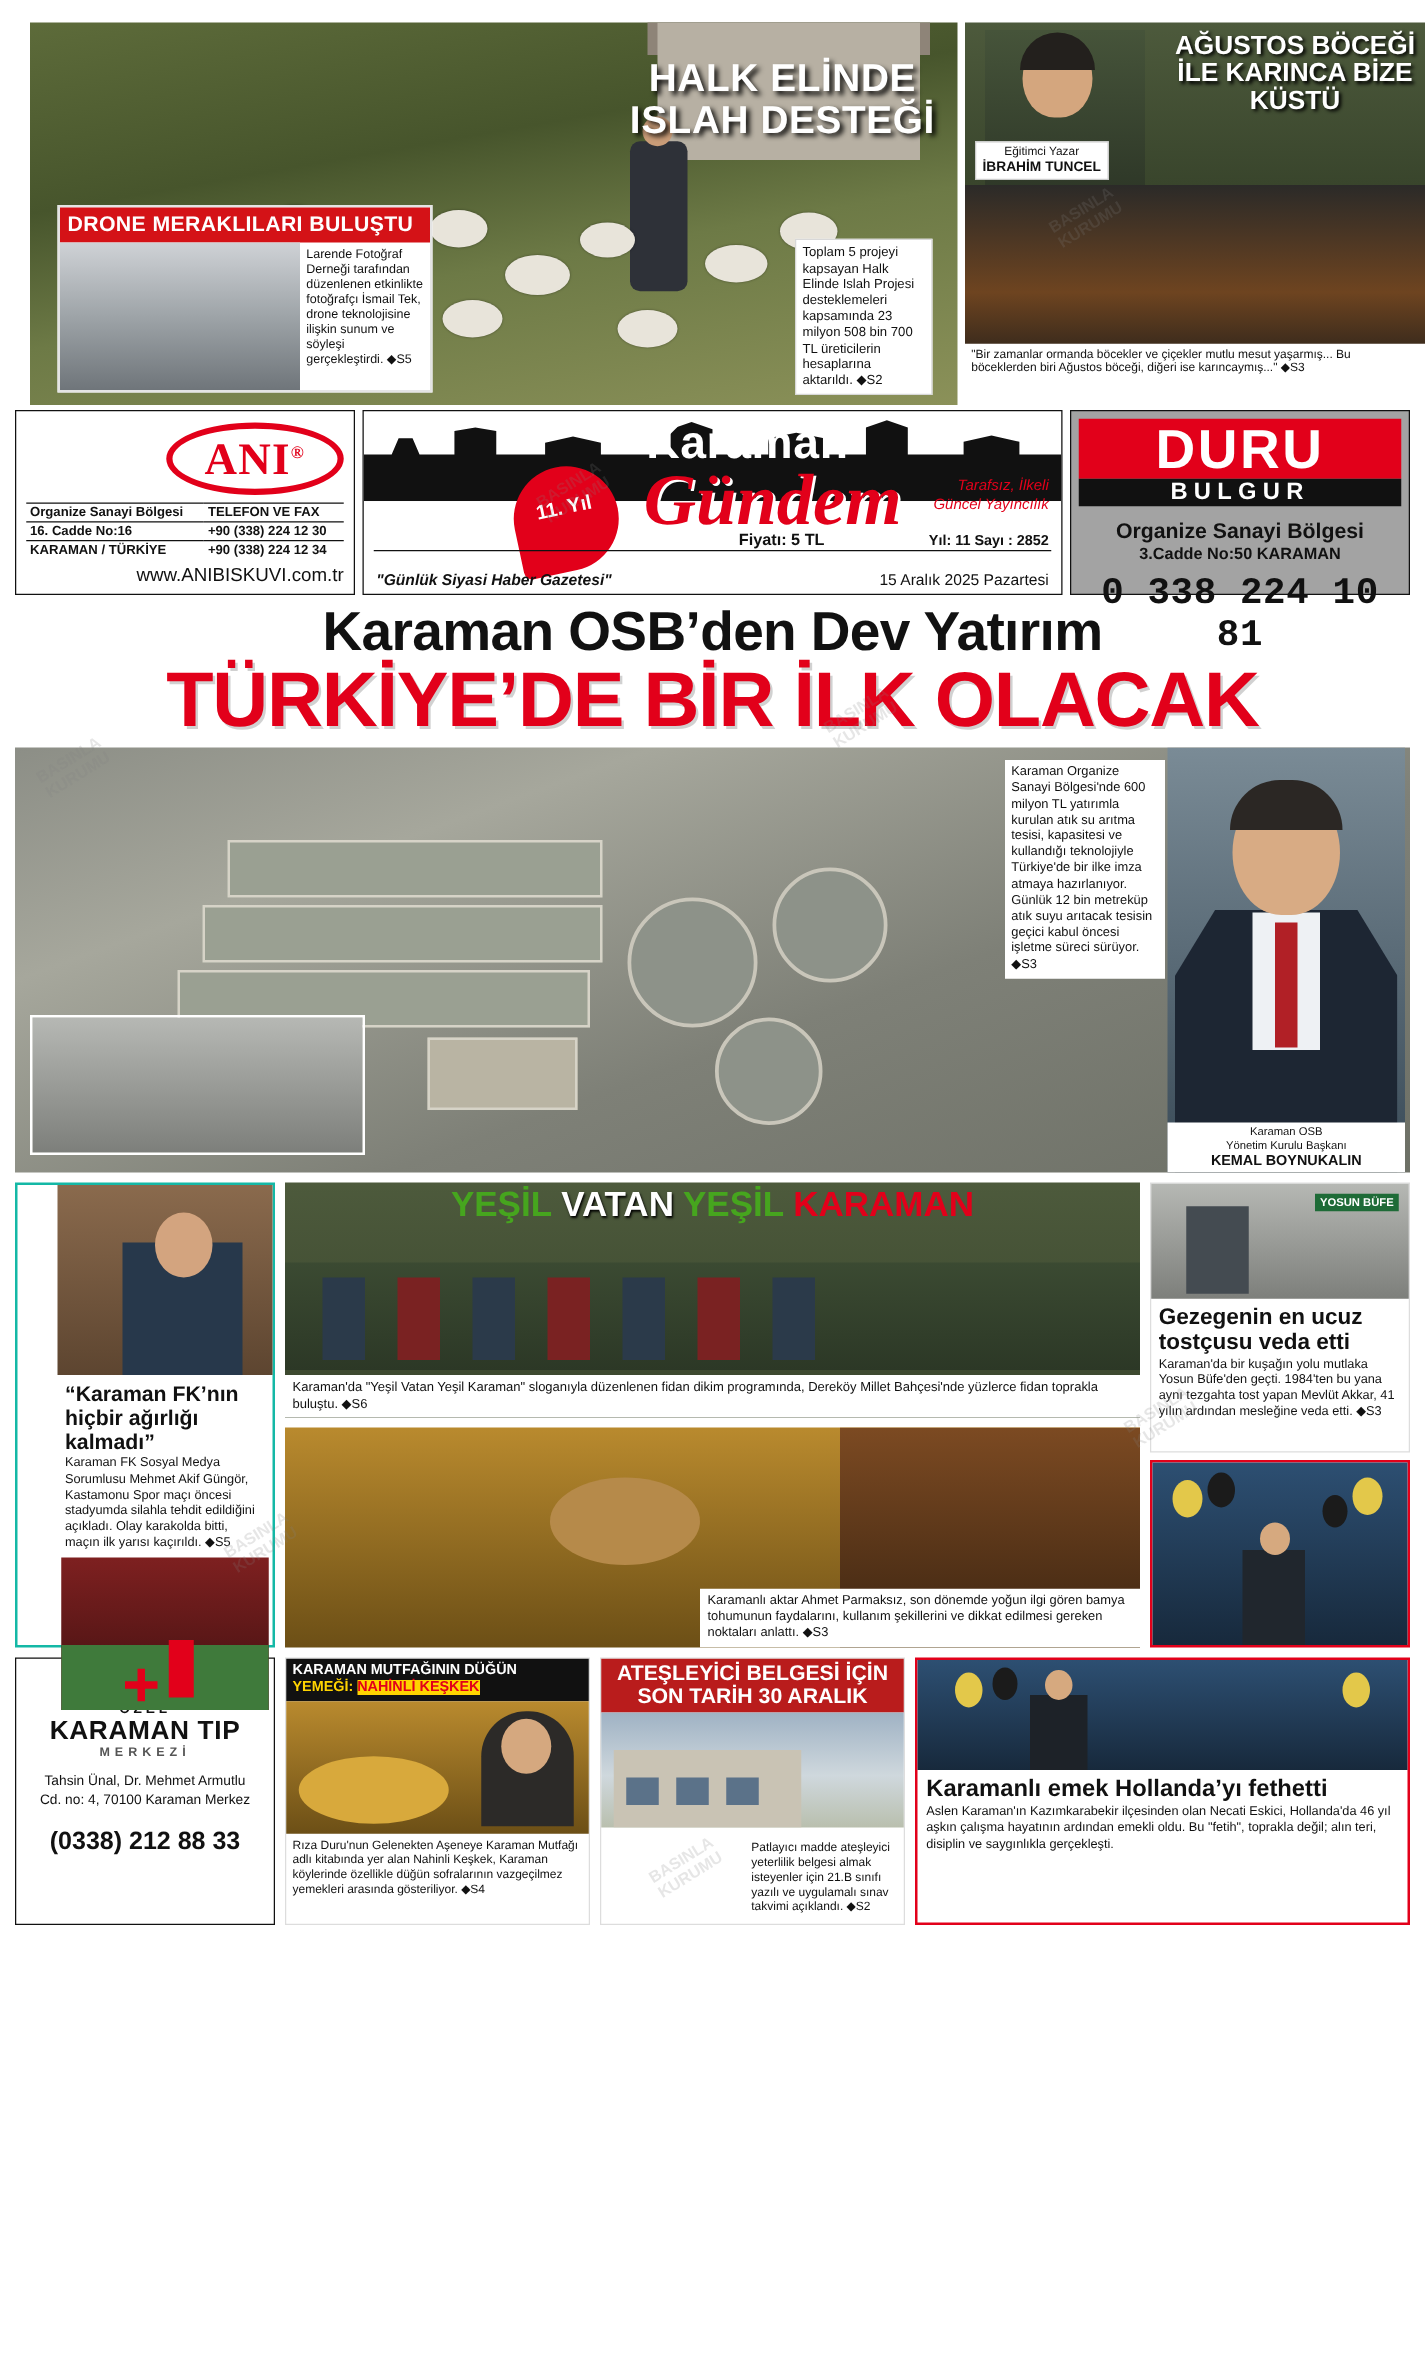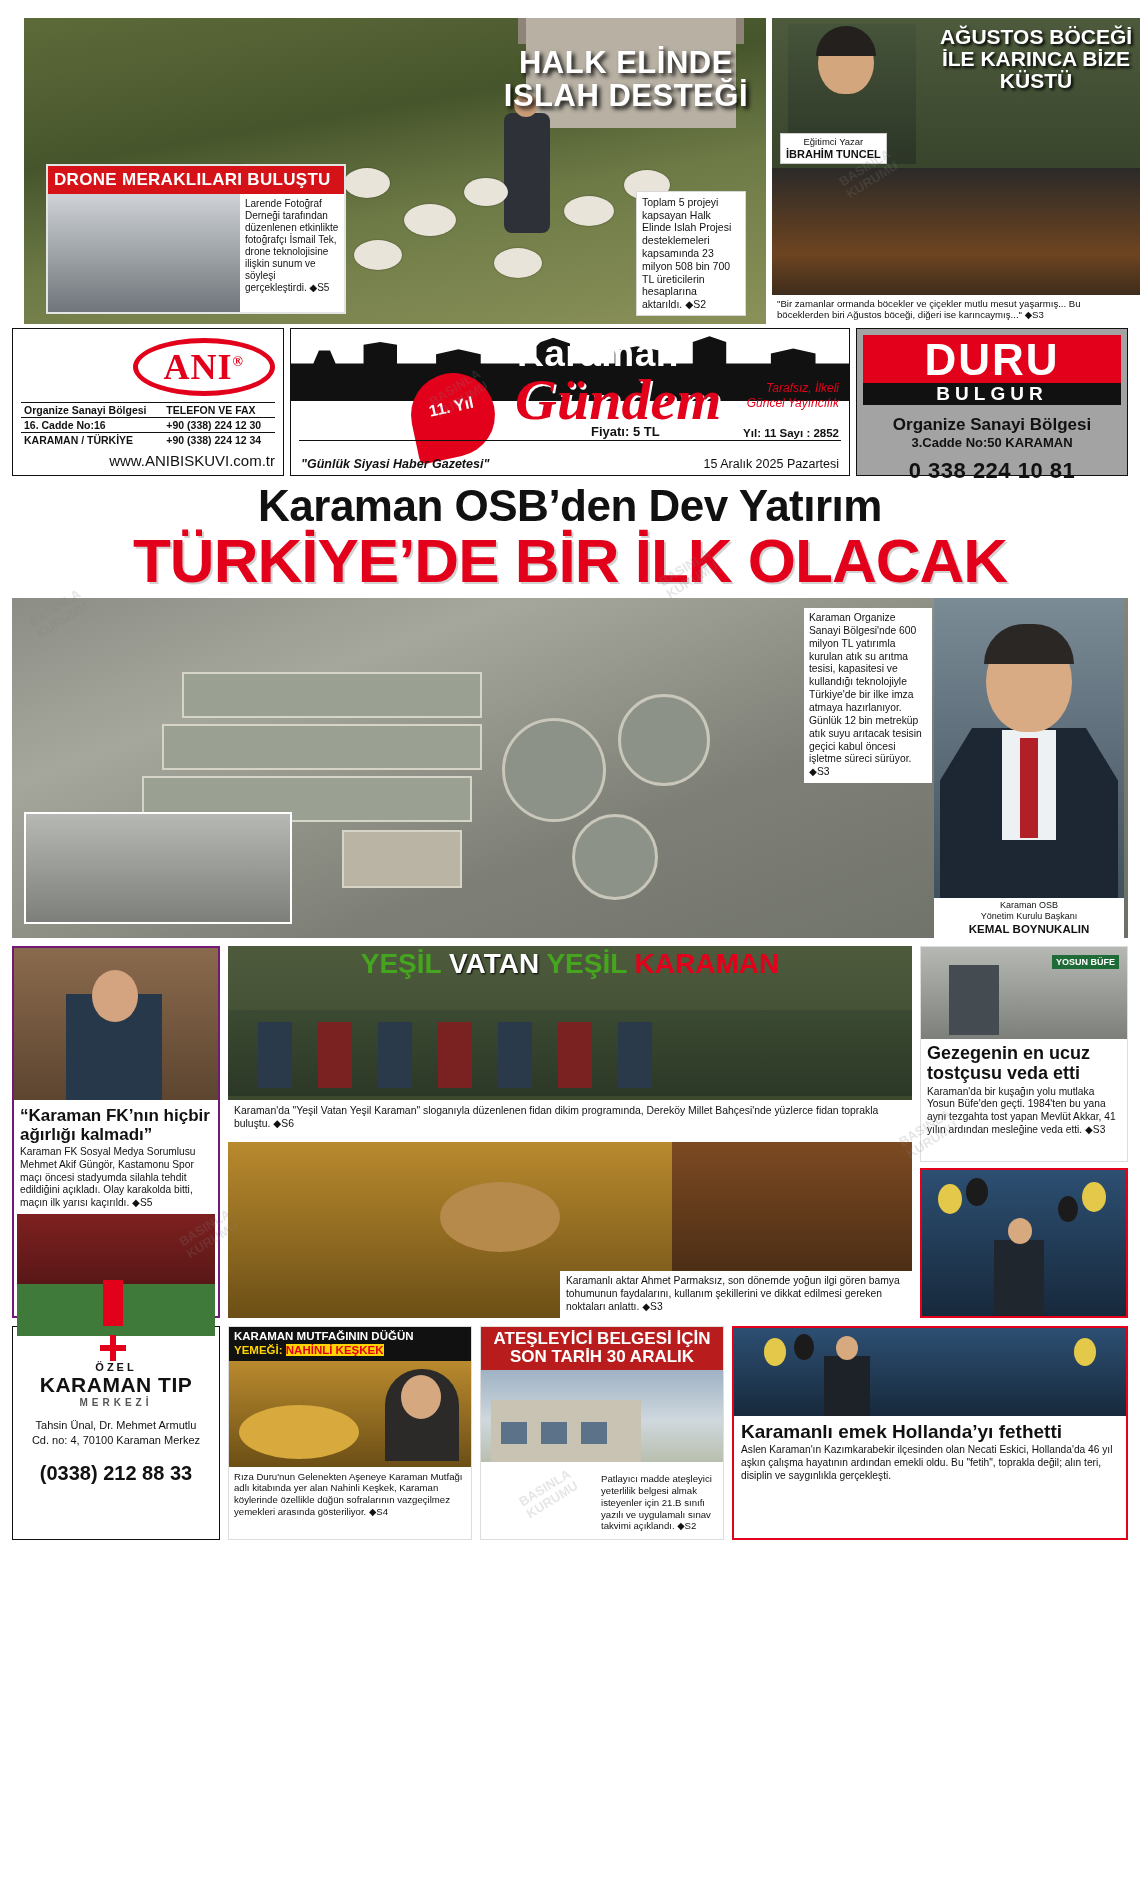--- a/index.html
+++ b/index.html
@@ -50,21 +50,21 @@
   .drone-card { position:absolute; left:22px; bottom:10px; width:300px; background:#fff; border:2px solid #e4e4e4; }
   .drone-card .ttl {
     background:#d41217; color:#fff; font-weight:bold; font-size:17px;
     padding:4px 6px; letter-spacing:.3px;
   }
   .drone-card .inner { display:flex; }
   .drone-card .im { width:192px; height:118px; }
   .drone-card .tx { flex:1; font-size:10px; line-height:1.2; padding:4px 5px; }
 
   .t-right { position:absolute; left:760px; top:8px; width:368px; height:306px; }
-  .tr-top { position:relative; height:150px; }
+  .tr-top { position:relative; height:130px; }
   .tr-top .person { position:absolute; left:16px; top:6px; width:128px; height:140px; background:linear-gradient(180deg,#46543a 0%,#2c3526 100%); }
   .tr-top .head { position:absolute; left:46px; top:14px; width:56px; height:62px; border-radius:50%/55%; background:#d4a67e; }
   .tr-top .hair { position:absolute; left:44px; top:8px; width:60px; height:30px; border-radius:30px 30px 0 0; background:#23201d; }
   .tr-badge {
     position:absolute; left:8px; bottom:4px; background:#fff; border:1px solid #ccc;
     font-size:9.5px; line-height:1.2; padding:2px 5px; text-align:center;
   }
   .tr-badge .nm { font-weight:bold; font-size:11px; }
   .tr-title {
     position:absolute; right:6px; top:8px; text-align:center; width:196px;
@@ -110,21 +110,21 @@
   .mast-foot { position:absolute; left:0; right:0; bottom:4px; display:flex; justify-content:space-between; padding:0 10px; font-size:12.5px; }
   .mast-foot .l { font-style:italic; font-weight:bold; }
   .mast-sub { position:absolute; right:10px; bottom:36px; font-size:11.5px; font-weight:bold; }
   .mast-price { position:absolute; left:300px; bottom:36px; font-size:13px; font-weight:bold; }
 
   .duru-box { width:272px; border:1px solid #111; background:#a3a3a3; text-align:center; padding:6px; }
   .duru-word { background:#e2001a; color:#fff; font-weight:bold; font-size:44px; letter-spacing:2px; line-height:1.05; padding:2px 0 0; }
   .duru-sub { background:#111; color:#fff; font-weight:bold; font-size:19px; letter-spacing:5px; }
   .duru-l1 { font-size:17px; font-weight:bold; margin-top:10px; }
   .duru-l2 { font-size:13px; font-weight:bold; }
-  .duru-tel { font-size:22px; font-weight:bold; margin-top:8px; letter-spacing:.5px; }
+  .duru-tel { font-size:30px; font-weight:bold; margin-top:8px; letter-spacing:.5px;font-family:Liberation Mono, monospace; }
 
   
   .lead-kicker {
     margin-top:8px; font-size:44px; font-weight:bold; letter-spacing:-.5px;
     font-family:"Liberation Sans", sans-serif; line-height:1; text-align:center;
   }
   .lead-main {
     margin-top:2px; color:#e2001a; font-size:62px; font-weight:bold; line-height:1;
     text-align:center; letter-spacing:-1px;
     text-shadow:2px 2px 0 rgba(0,0,0,.18);
@@ -142,21 +142,21 @@
   .lp-suit { position:absolute; left:6px; top:130px; width:178px; height:210px; background:#1d2633; clip-path:polygon(18% 0,82% 0,100% 25%,100% 100%,0 100%,0 25%); }
   .lp-shirt { position:absolute; left:68px; top:132px; width:54px; height:110px; background:#eef1f4; }
   .lp-tie { position:absolute; left:86px; top:140px; width:18px; height:100px; background:#b12026; }
   .lp-cap { position:absolute; left:0; right:0; bottom:0; background:#fff; text-align:center; font-size:9px; line-height:1.22; padding:2px 3px; }
   .lp-cap .nm { font-size:11.5px; font-weight:bold; }
   .tank { position:absolute; border:3px solid #c9c6ba; border-radius:50%; background:#8d9289; }
   .basin { position:absolute; background:#9aa092; border:2px solid #d6d3c7; }
 
   
   .mid { display:flex; gap:8px; margin-top:8px; height:372px; }
-  .mid-left { width:208px; border:2px solid #701a75; position:relative; }
+  .mid-left { width:208px; border:2px solid #14b8a6; position:relative;padding-left:32px; }
   .ml-photo { height:152px; }
   .ml-title { font-size:17px; font-weight:bold; line-height:1.12; padding:6px 6px 2px; }
   .ml-text { font-size:10.2px; line-height:1.25; padding:0 6px 4px; }
   .ml-photo2 { height:122px; margin:0 3px 3px; }
 
   .mid-center { flex:1; display:flex; flex-direction:column; gap:8px; }
   .mc-top { position:relative; height:188px; }
   .mc-title {
     position:absolute; left:0; right:0; top:4px; text-align:center;
     font-size:28px; font-weight:bold; line-height:1;

